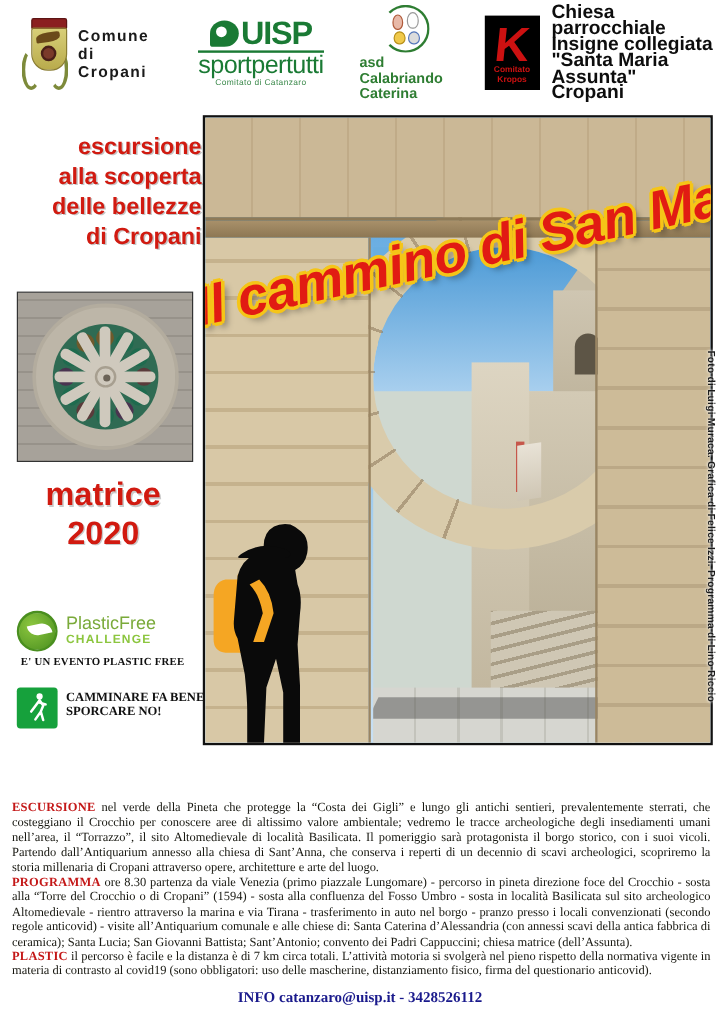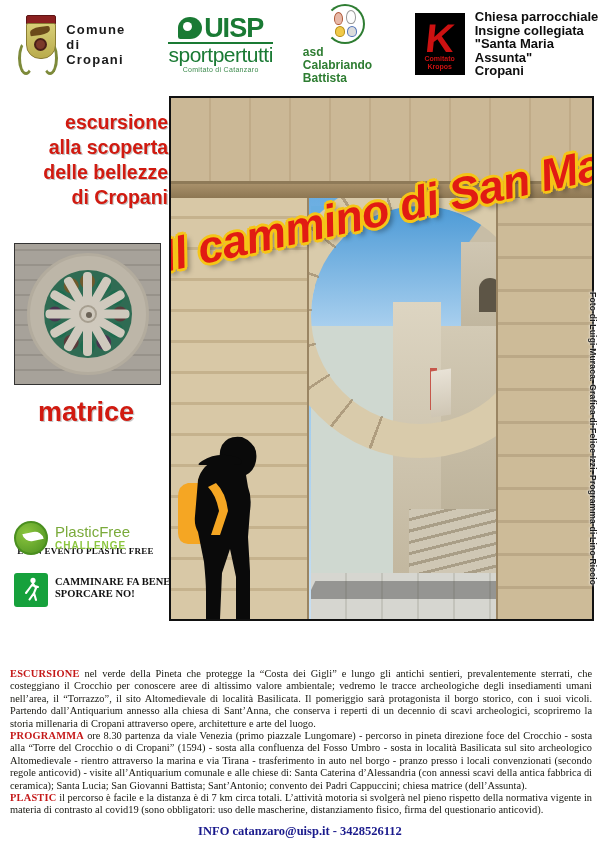--- a/index.html
+++ b/index.html
@@ -107,21 +107,21 @@
   }
   .k-sub{
     position:absolute; left:0; right:0; bottom:4px; text-align:center;
     font-family:"Liberation Sans", sans-serif; font-weight:bold;
     font-size:7px; color:#cc1111; line-height:8px;
   }
 
   .chiesa-text{
     margin-left: 10px;
     font-family:"Liberation Sans", sans-serif; font-weight:bold;
-    font-size:13px; line-height:13.5px; color:#0d0d0d;
+    font-size:16px; line-height:13.5px; color:#0d0d0d;
   }
 
   
   .photo {
     position:absolute; left:169px; top:96px; width:425px; height:525px;
     border:2px solid #111; overflow:hidden;
     background: linear-gradient(#7fb8e8, #bcd9f0);
   }
   
   .sky{ position:absolute; left:0; top:0; width:100%; height:100%;
@@ -310,21 +310,21 @@
     color:#d11a10;
     text-shadow: 1.2px 1.2px 0 rgba(150,150,150,.5);
   }
 
   .plastic-note{
     position:absolute; left:8px; top:506px; width:155px; text-align:center;
     font-family:"Liberation Serif", serif; font-weight:bold;
     font-size:9px; color:#111; letter-spacing:.2px;margin-top:40px;
   }
   .pf-logo{
-    position:absolute; left:14px; top:521px; display:flex; align-items:center;
+    position:absolute; left:14px; top:509px; display:flex; align-items:center;
   }
   .pf-mark{
     width:34px;height:34px;border-radius:50%;
     background: radial-gradient(circle at 35% 35%, #8cc63f, #4a8f1f);
     position:relative; border:2px solid #4a8f1f;
   }
   .pf-mark:before{
     content:''; position:absolute; left:7px; top:9px; width:20px;height:9px;
     background:#fff; border-radius: 0 10px 0 10px; transform:rotate(-12deg);
   }
@@ -407,21 +407,21 @@
     </div>
 
     <div class="calab">
       <div class="calab-mark">
         <div class="cm-dot cm1"></div>
         <div class="cm-dot cm2"></div>
         <div class="cm-dot cm3"></div>
         <div class="cm-dot cm4"></div>
       </div>
       <div class="calab-t1">asd Calabriando</div>
-      <div class="calab-t2">Battista</div>
+      <div class="calab-t2">Caterina</div>
     </div>
 
     <div class="kropos">
       <div class="k-glyph">K</div>
       <div class="k-sub">
         <div>Comitato</div>
         <div>Kropos</div>
       </div>
     </div>
 
@@ -466,20 +466,21 @@
       <div class="petal" style="transform:rotate(240deg);"></div>
       <div class="petal" style="transform:rotate(270deg);"></div>
       <div class="petal" style="transform:rotate(300deg);"></div>
       <div class="petal" style="transform:rotate(330deg);"></div>
       <div class="rose-hub"></div>
     </div>
   </div>
 
   <div class="date">
     <div>matrice</div>
+    <div>2020</div>
   </div>
 
   <div class="plastic-note">E' UN EVENTO PLASTIC FREE</div>
 
   <div class="pf-logo">
     <div class="pf-mark"></div>
     <div>
       <div class="pf-txt1">PlasticFree</div>
       <div class="pf-txt2">CHALLENGE</div>
     </div>

